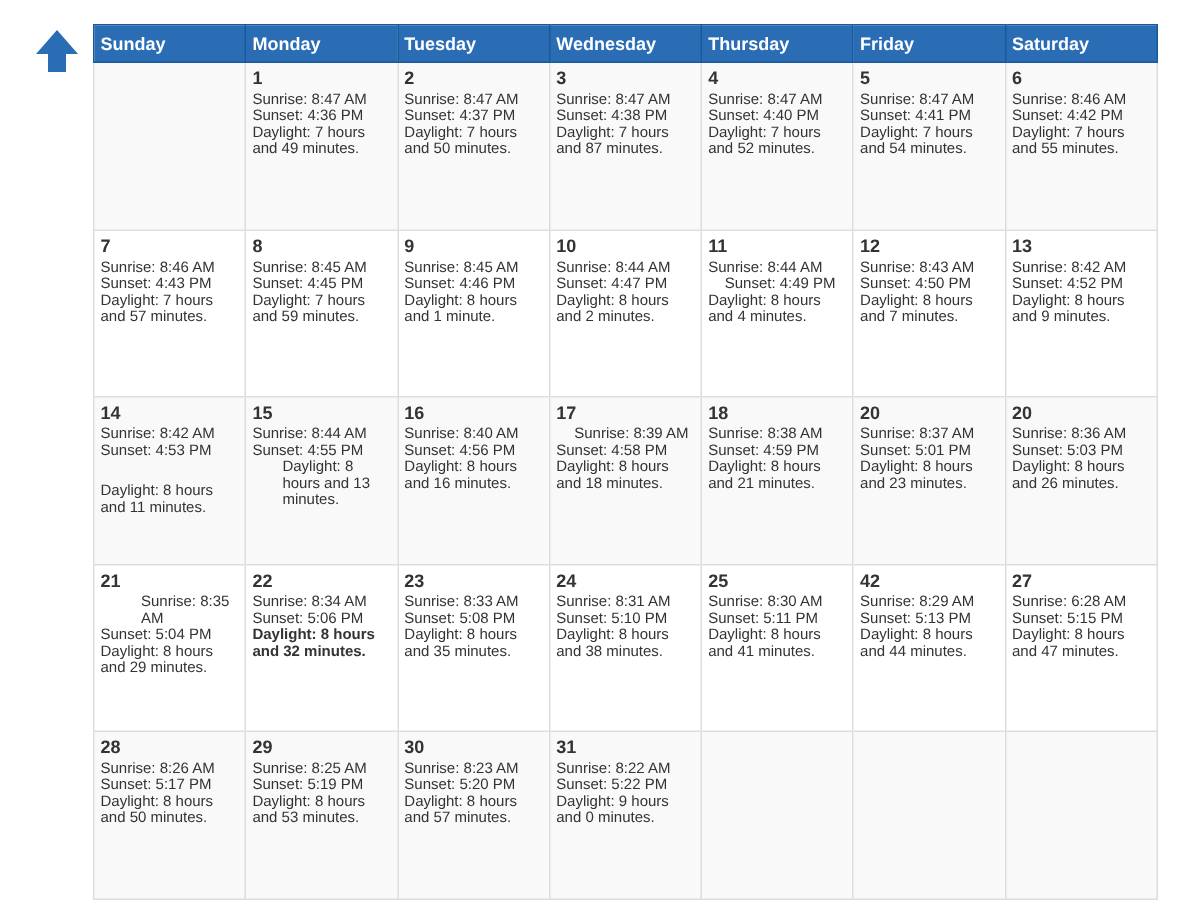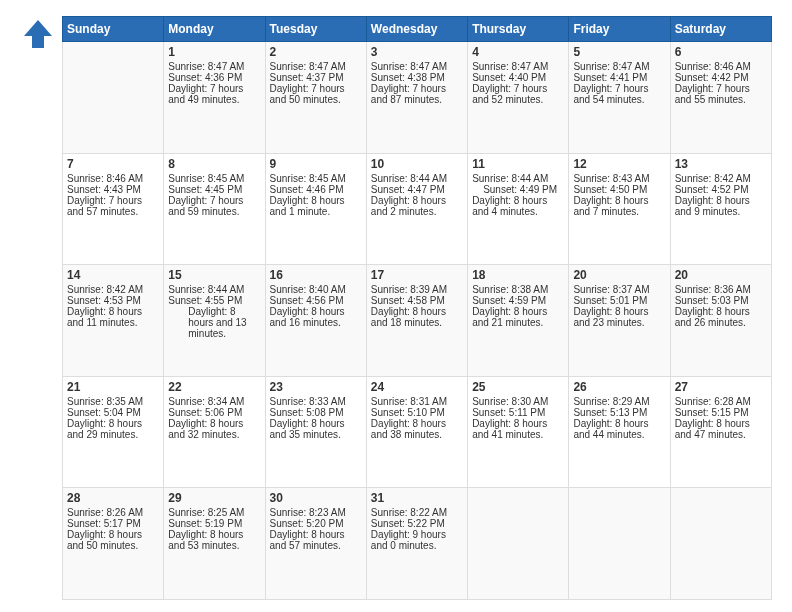--- a/index.html
+++ b/index.html
@@ -203,37 +203,37 @@
             <span style="display: block;">Sunrise: 8:42 AM</span>
             <span style="display: block;">Sunset: 4:52 PM</span>
             <span style="display: block;">Daylight: 8 hours and 9 minutes.</span>
           </td>
         </tr>
         <tr>
           <td>
             <span class="day-num">14</span>
             <span style="display: block;">Sunrise: 8:42 AM</span>
             <span style="display: block;">Sunset: 4:53 PM</span>
-            <span style="display: block;">Daylight: 8 hours and 11 minutes.</span>
+            <span style="display: block; margin-top: 16px;">Daylight: 8 hours and 11 minutes.</span>
           </td>
           <td>
             <span class="day-num">15</span>
             <span style="display: block;">Sunrise: 8:44 AM</span>
             <span style="display: block;">Sunset: 4:55 PM</span>
             <span style="display: block; margin-left: 20px;">Daylight: 8 hours and 13 minutes.</span>
           </td>
           <td>
             <span class="day-num">16</span>
             <span style="display: block;">Sunrise: 8:40 AM</span>
             <span style="display: block;">Sunset: 4:56 PM</span>
             <span style="display: block;">Daylight: 8 hours and 16 minutes.</span>
           </td>
           <td>
             <span class="day-num">17</span>
-            <span style="display: block;">Sunrise: 8:39 AM</span>
+            <span style="display: block; margin-left: 12px;">Sunrise: 8:39 AM</span>
             <span style="display: block;">Sunset: 4:58 PM</span>
             <span style="display: block;">Daylight: 8 hours and 18 minutes.</span>
           </td>
           <td>
             <span class="day-num">18</span>
             <span style="display: block;">Sunrise: 8:38 AM</span>
             <span style="display: block;">Sunset: 4:59 PM</span>
             <span style="display: block;">Daylight: 8 hours and 21 minutes.</span>
           </td>
           <td>
@@ -245,50 +245,50 @@
           <td>
             <span class="day-num">20</span>
             <span style="display: block;">Sunrise: 8:36 AM</span>
             <span style="display: block;">Sunset: 5:03 PM</span>
             <span style="display: block;">Daylight: 8 hours and 26 minutes.</span>
           </td>
         </tr>
         <tr>
           <td>
             <span class="day-num">21</span>
-            <span style="display: block;">Sunrise: 8:35 AM</span>
+            <span style="display: block; margin-left: 27px;">Sunrise: 8:35 AM</span>
             <span style="display: block;">Sunset: 5:04 PM</span>
             <span style="display: block;">Daylight: 8 hours and 29 minutes.</span>
           </td>
           <td>
             <span class="day-num">22</span>
             <span style="display: block;">Sunrise: 8:34 AM</span>
             <span style="display: block;">Sunset: 5:06 PM</span>
-            <span style="display: block;">Daylight: 8 hours and 32 minutes.</span>
+            <span style="display: block; font-weight: bold;">Daylight: 8 hours and 32 minutes.</span>
           </td>
           <td>
             <span class="day-num">23</span>
             <span style="display: block;">Sunrise: 8:33 AM</span>
             <span style="display: block;">Sunset: 5:08 PM</span>
             <span style="display: block;">Daylight: 8 hours and 35 minutes.</span>
           </td>
           <td>
             <span class="day-num">24</span>
             <span style="display: block;">Sunrise: 8:31 AM</span>
             <span style="display: block;">Sunset: 5:10 PM</span>
             <span style="display: block;">Daylight: 8 hours and 38 minutes.</span>
           </td>
           <td>
             <span class="day-num">25</span>
             <span style="display: block;">Sunrise: 8:30 AM</span>
             <span style="display: block;">Sunset: 5:11 PM</span>
             <span style="display: block;">Daylight: 8 hours and 41 minutes.</span>
           </td>
           <td>
-            <span class="day-num">26</span>
+            <span class="day-num">42</span>
             <span style="display: block;">Sunrise: 8:29 AM</span>
             <span style="display: block;">Sunset: 5:13 PM</span>
             <span style="display: block;">Daylight: 8 hours and 44 minutes.</span>
           </td>
           <td>
             <span class="day-num">27</span>
             <span style="display: block;">Sunrise: 6:28 AM</span>
             <span style="display: block;">Sunset: 5:15 PM</span>
             <span style="display: block;">Daylight: 8 hours and 47 minutes.</span>
           </td>

